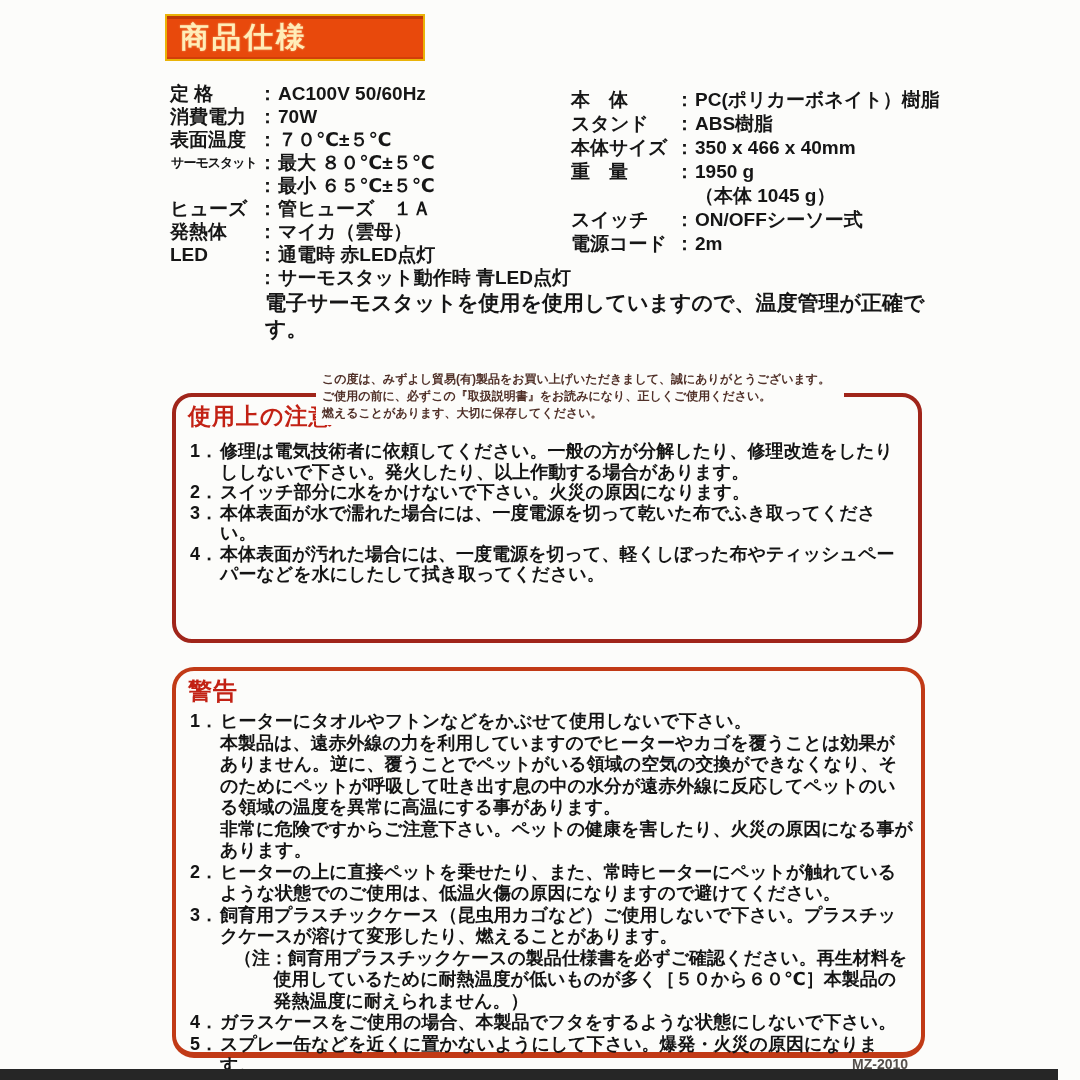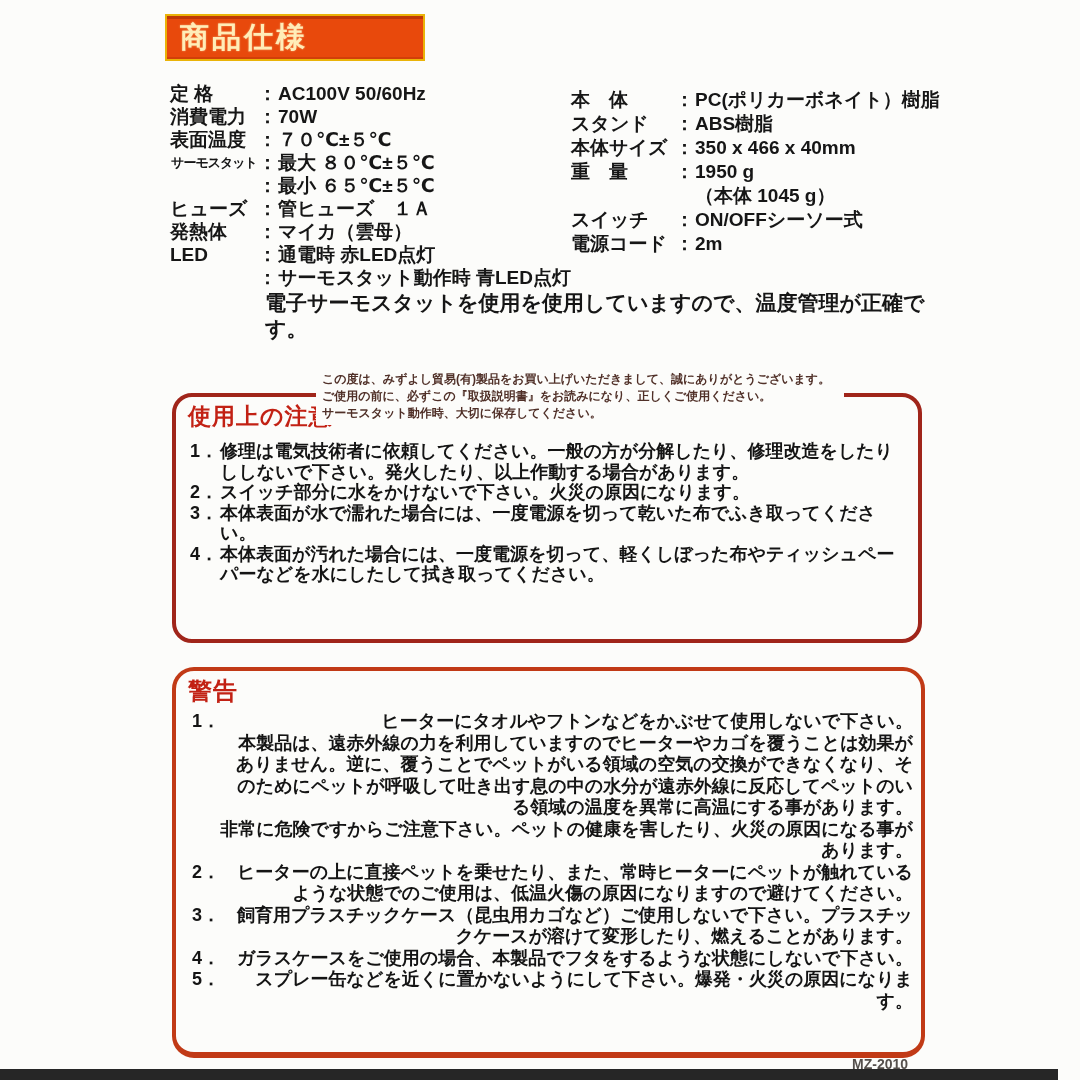--- a/index.html
+++ b/index.html
@@ -33,21 +33,21 @@
   .spec-row .lab.small{font-size:13px;letter-spacing:-1px;text-align:center;}
   .spec-row .col{flex:0 0 20px;}
   .spec-notes{position:absolute;left:265px;top:290px;width:660px;
     font-size:21px;line-height:26px;font-weight:bold;color:#161616;}
 
   
   .rbox{position:absolute;box-sizing:border-box;background:transparent;}
   .box1{left:172px;top:393px;width:750px;height:250px;
     border:4px solid #a0251a;border-radius:20px;}
   .box2{left:172px;top:667px;width:753px;height:391px;
-    border:4px solid #c13a16;border-bottom-width:6px;border-radius:22px;text-align:right;}
+    border:4px solid #c13a16;border-bottom-width:6px;border-radius:22px;}
   .box-title{position:absolute;left:12px;top:4px;font-weight:bold;color:#c22114;}
   .box1 .box-title{font-size:23px;letter-spacing:1px;}
   .box2 .box-title{font-size:24px;letter-spacing:1px;}
 
   .list{position:absolute;left:14px;right:8px;color:#141414;font-weight:bold;}
   .box1 .list{top:44px;font-size:18px;line-height:20.5px;}
   .box2 .list{top:40px;font-size:18px;line-height:21.5px;}
   .li{display:flex;}
   .li .num{flex:0 0 30px;}
   .li .txt{flex:1;}
@@ -161,21 +161,21 @@
     <div class="spec-row">
         <span class="lab">電源コード</span>
         <span class="col">：</span>
         <span class="val">2m</span>
       </div>
   </div>
 
   <div class="intro">
     <div>この度は、みずよし貿易(有)製品をお買い上げいただきまして、誠にありがとうございます。</div>
     <div>ご使用の前に、必ずこの『取扱説明書』をお読みになり、正しくご使用ください。</div>
-    <div>サーモスタット動作時、大切に保存してください。</div>
+    <div>燃えることがあります、大切に保存してください。</div>
   </div>
 
   <div class="rbox box1">
     <div class="box-title">使用上の注意</div>
     <div class="list">
       <div class="li">
           <span class="num">1．</span>
           <span class="txt">修理は電気技術者に依頼してください。一般の方が分解したり、修理改造をしたりししないで下さい。発火したり、以上作動する場合があります。</span>
         </div>
       <div class="li">
@@ -209,20 +209,24 @@
           <span class="txt">非常に危険ですからご注意下さい。ペットの健康を害したり、火災の原因になる事があります。</span>
         </div>
       <div class="li">
           <span class="num">2．</span>
           <span class="txt">ヒーターの上に直接ペットを乗せたり、また、常時ヒーターにペットが触れているような状態でのご使用は、低温火傷の原因になりますので避けてください。</span>
         </div>
       <div class="li">
           <span class="num">3．</span>
           <span class="txt">飼育用プラスチックケース（昆虫用カゴなど）ご使用しないで下さい。プラスチックケースが溶けて変形したり、燃えることがあります。</span>
         </div>
+      <div class="li note">
+          <span class="num"></span>
+          <span class="txt">（注：飼育用プラスチックケースの製品仕様書を必ずご確認ください。再生材料を使用しているために耐熱温度が低いものが多く［５０から６０℃］本製品の発熱温度に耐えられません。）</span>
+        </div>
       <div class="li">
           <span class="num">4．</span>
           <span class="txt">ガラスケースをご使用の場合、本製品でフタをするような状態にしないで下さい。</span>
         </div>
       <div class="li">
           <span class="num">5．</span>
           <span class="txt">スプレー缶などを近くに置かないようにして下さい。爆発・火災の原因になります。</span>
         </div>
     </div>
   </div>

